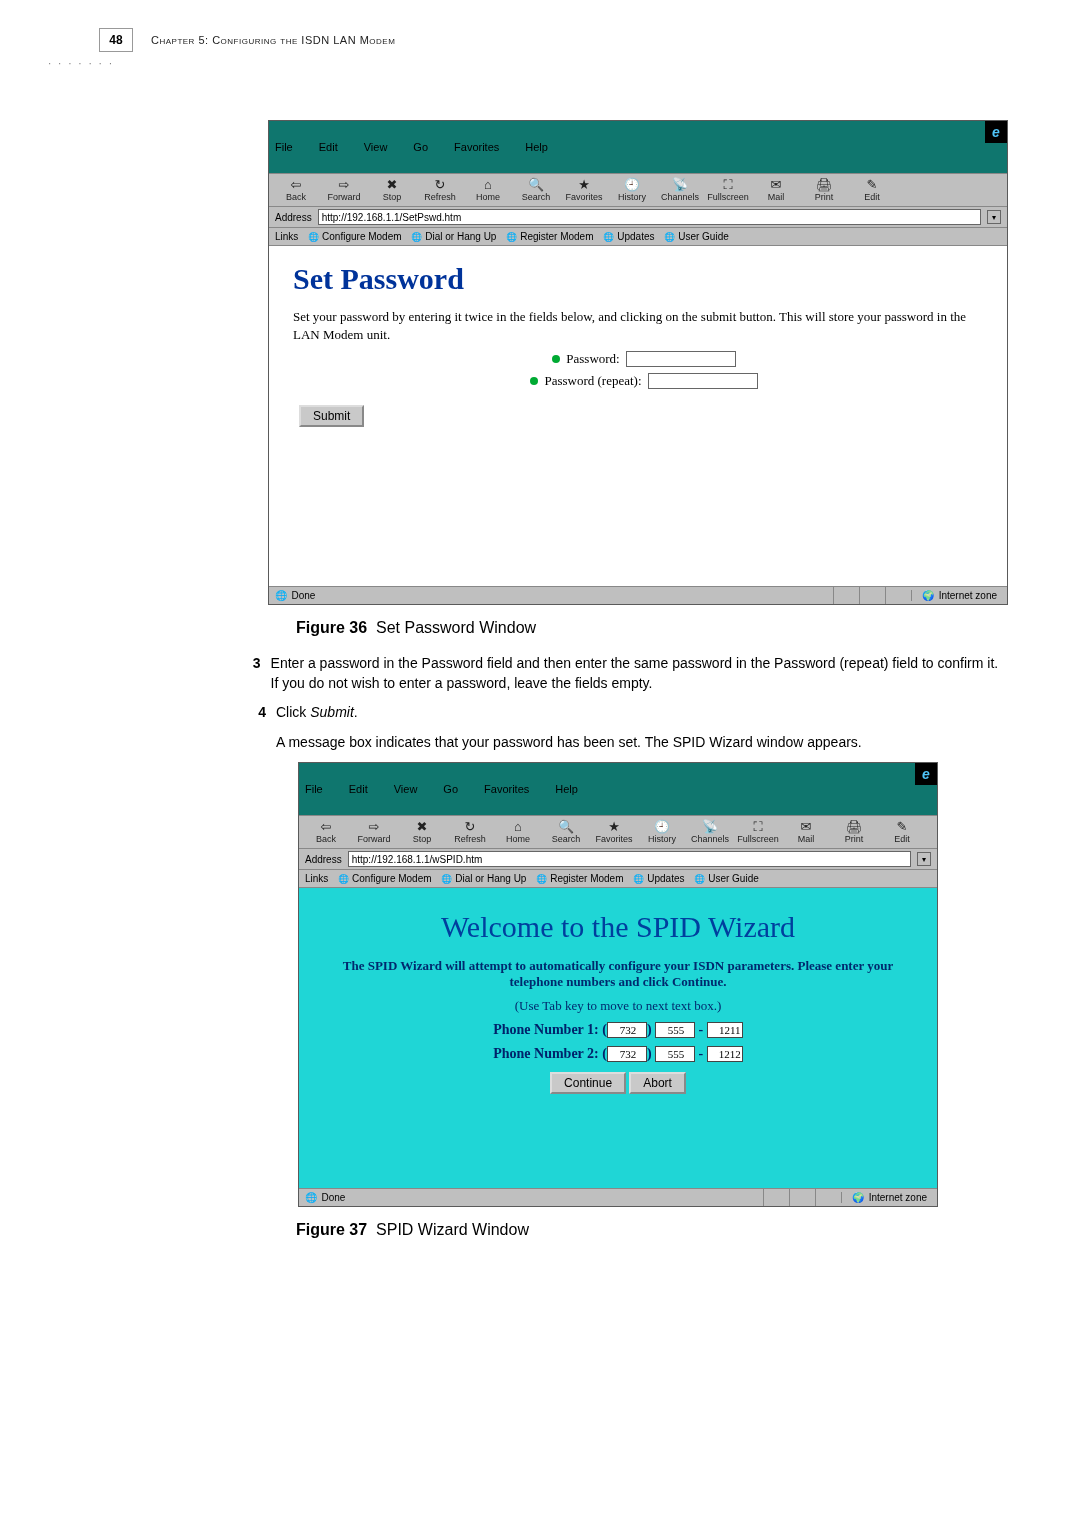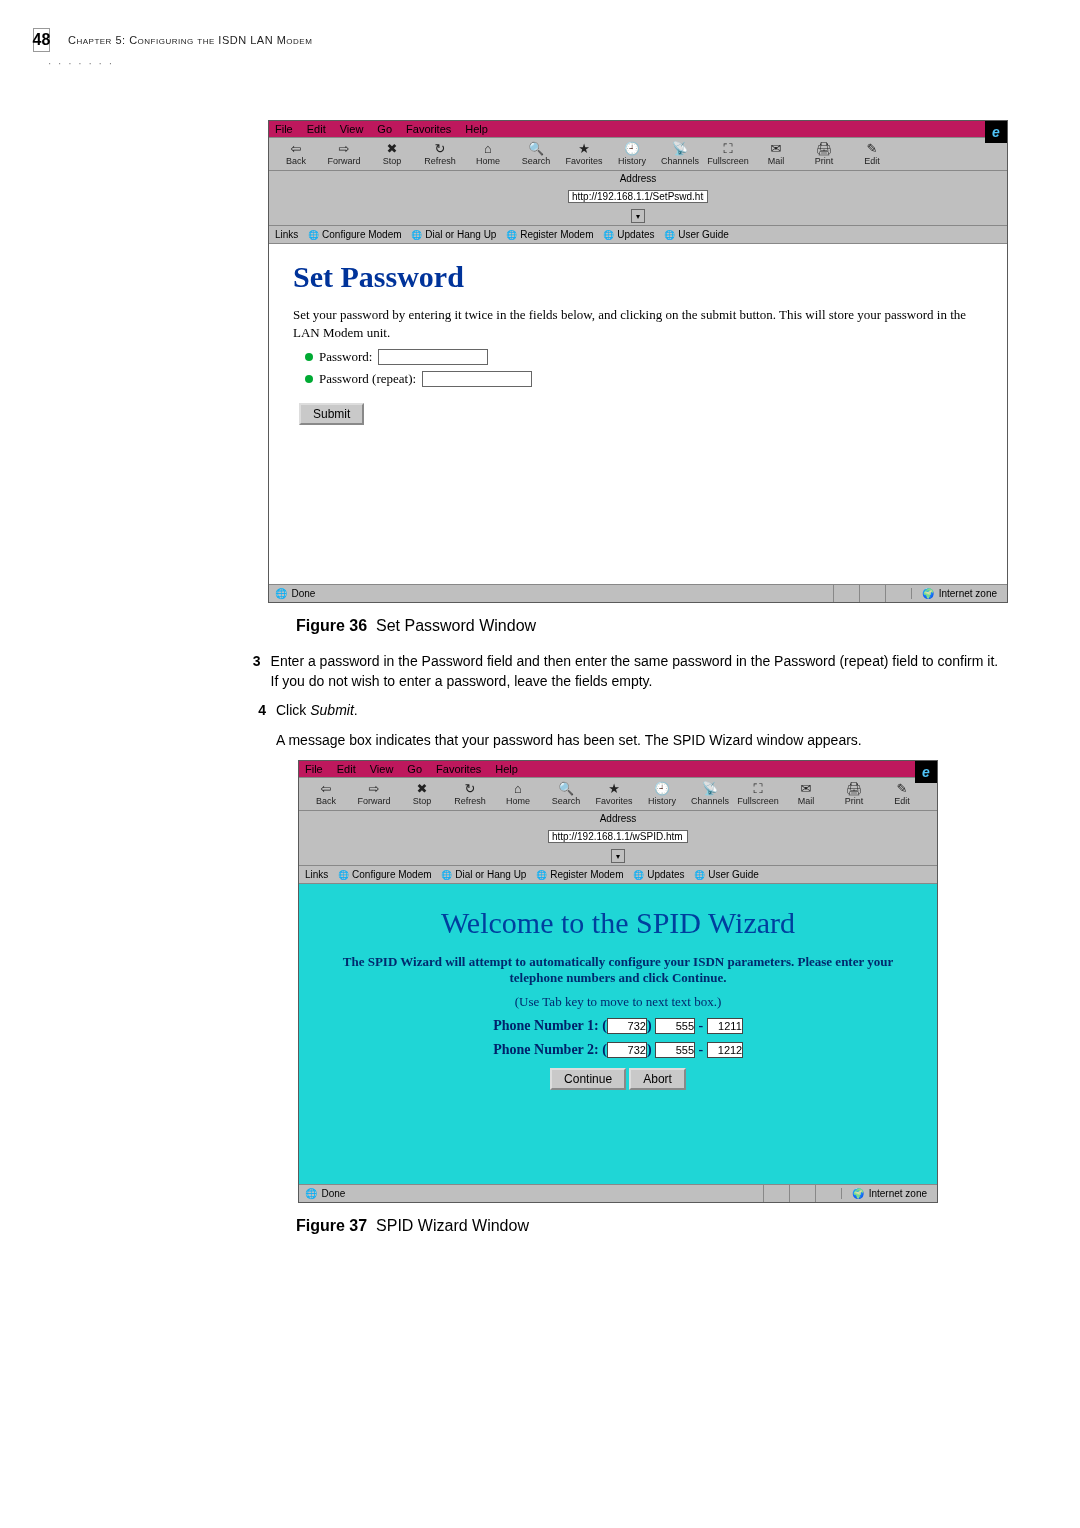--- a/index.html
+++ b/index.html
@@ -14,28 +14,28 @@
   .page-header {
     position: absolute;
     top: 28px;
     left: 0;
     width: 100%;
     display: flex;
     align-items: center;
   }
   .page-num-box {
     border: 1px solid #999;
-    width: 17px;
+    width: 34px;
     height: 24px;
     display: flex;
     align-items: center;
     justify-content: center;
-    font-size: 16px;
+    font-size: 12px;
     font-weight: bold;
-    margin-left: 33px;
+    margin-left: 99px;
   }
   .chapter-title {
     font-size: 11px;
     letter-spacing: 0.5px;
     margin-left: 18px;
     color: #222;
   }
   .chapter-title .sc { font-variant: small-caps; }
   .dots {
     position: absolute;
@@ -52,24 +52,24 @@
     width: 740px;
   }
   .browser {
     border: 1px solid #5a5a5a;
     background: #bfbfbf;
     font-size: 11px;
     margin-bottom: 14px;
     position: relative;
   }
   .menubar {
-    background: #be185d;
-    padding: 2px 6px;
-    display: flex;
-    gap: 14px;
+    background: #0f766e;
+    padding: 20px 6px;
+    display: flex;
+    gap: 26px;
     border-bottom: 1px solid #888;
     font-size: 11px;
   }
   .ie-logo {
     position: absolute;
     right: 0; top: 0;
     width: 22px; height: 22px;
     background: #000;
     color: #4fc3f7;
     display: flex; align-items: center; justify-content: center;
@@ -91,21 +91,20 @@
     min-width: 42px;
     padding: 1px 0;
   }
   .tbtn .ticon { font-size: 13px; line-height: 14px; }
   .addrbar {
     background: #bfbfbf;
     padding: 2px 6px;
     border-bottom: 1px solid #888;
     display: flex; align-items: center; gap: 6px;
     font-size: 10px;
-    flex-direction: column;
   }
   .addrbar input {
     flex: 1; height: 16px; font-size: 10px; padding: 0 3px;
     border: 1px solid #666; background: #fff;
   }
   .linksbar {
     background: #bfbfbf;
     padding: 3px 6px;
     border-bottom: 1px solid #888;
     font-size: 10px;
@@ -125,21 +124,21 @@
     min-height: 300px;
   }
   .setpass-title {
     font-family: "Times New Roman", serif;
     color: #00339a;
     font-size: 30px;
     font-weight: bold;
     margin-bottom: 12px;
   }
   .btxt { font-family: "Times New Roman", serif; font-size: 13px; margin: 8px 0; line-height: 1.35; }
-  .pwd-row { display: flex; align-items: center; gap: 6px; margin: 6px 0 2px 12px; font-family: "Times New Roman", serif; font-size: 13px;}
+  .pwd-row { display: flex; align-items: center; gap: 6px; margin: 6px 0 2px 12px; font-family: "Times New Roman", serif; font-size: 13px; justify-content: center;}
   .pwd-row .bullet { width: 8px; height: 8px; border-radius: 50%; background: #0a3; display: inline-block; }
   .pwd-row input { width: 110px; height: 16px; border: 1px solid #666; font-size: 11px; }
   .submit-btn, .gbtn {
     background: #c9c9c9; border: 2px outset #ddd; padding: 2px 12px;
     font-size: 12px; font-family: inherit; cursor: default;
   }
   .submit-btn { margin: 14px 0 0 6px; }
   .statusbar {
     background: #bfbfbf;
     border-top: 1px solid #888;
@@ -151,21 +150,21 @@
   .statusbar .zone { padding: 0 10px; border-left: 1px solid #888; display: flex; align-items: center; gap: 4px;}
   .welcome-title {
     font-family: "Times New Roman", serif;
     font-size: 30px;
     color: #003f9e;
     margin: 6px 0 14px 0;
   }
   .cbody { font-family: "Times New Roman", serif; font-size: 13px; color: #002a6e; margin: 8px auto; max-width: 580px; }
   .cbody strong { color: #002a6e; }
   .phone-row { margin: 8px 0; font-family: "Times New Roman", serif; font-size: 14px; color: #00226a; font-weight: bold;}
-  .phone-row input { width: 40px; height: 16px; border: 1px solid #444; background: #fff; font-size: 11px; text-align: right; padding-left: 2px;}
+  .phone-row input { width: 40px; height: 16px; border: 1px solid #444; background: #fff; font-size: 11px; text-align: center; padding-left: 2px; font-family: Liberation Serif, serif;}
   .phone-row input.w { width: 36px; padding-left: 10px; }
   .fig-caption {
     font-size: 16px;
     margin: 8px 0 16px 28px;
   }
   .fig-caption b { font-weight: bold; }
   .step {
     display: flex;
     gap: 10px;
     margin: 8px 0 8px -18px;

